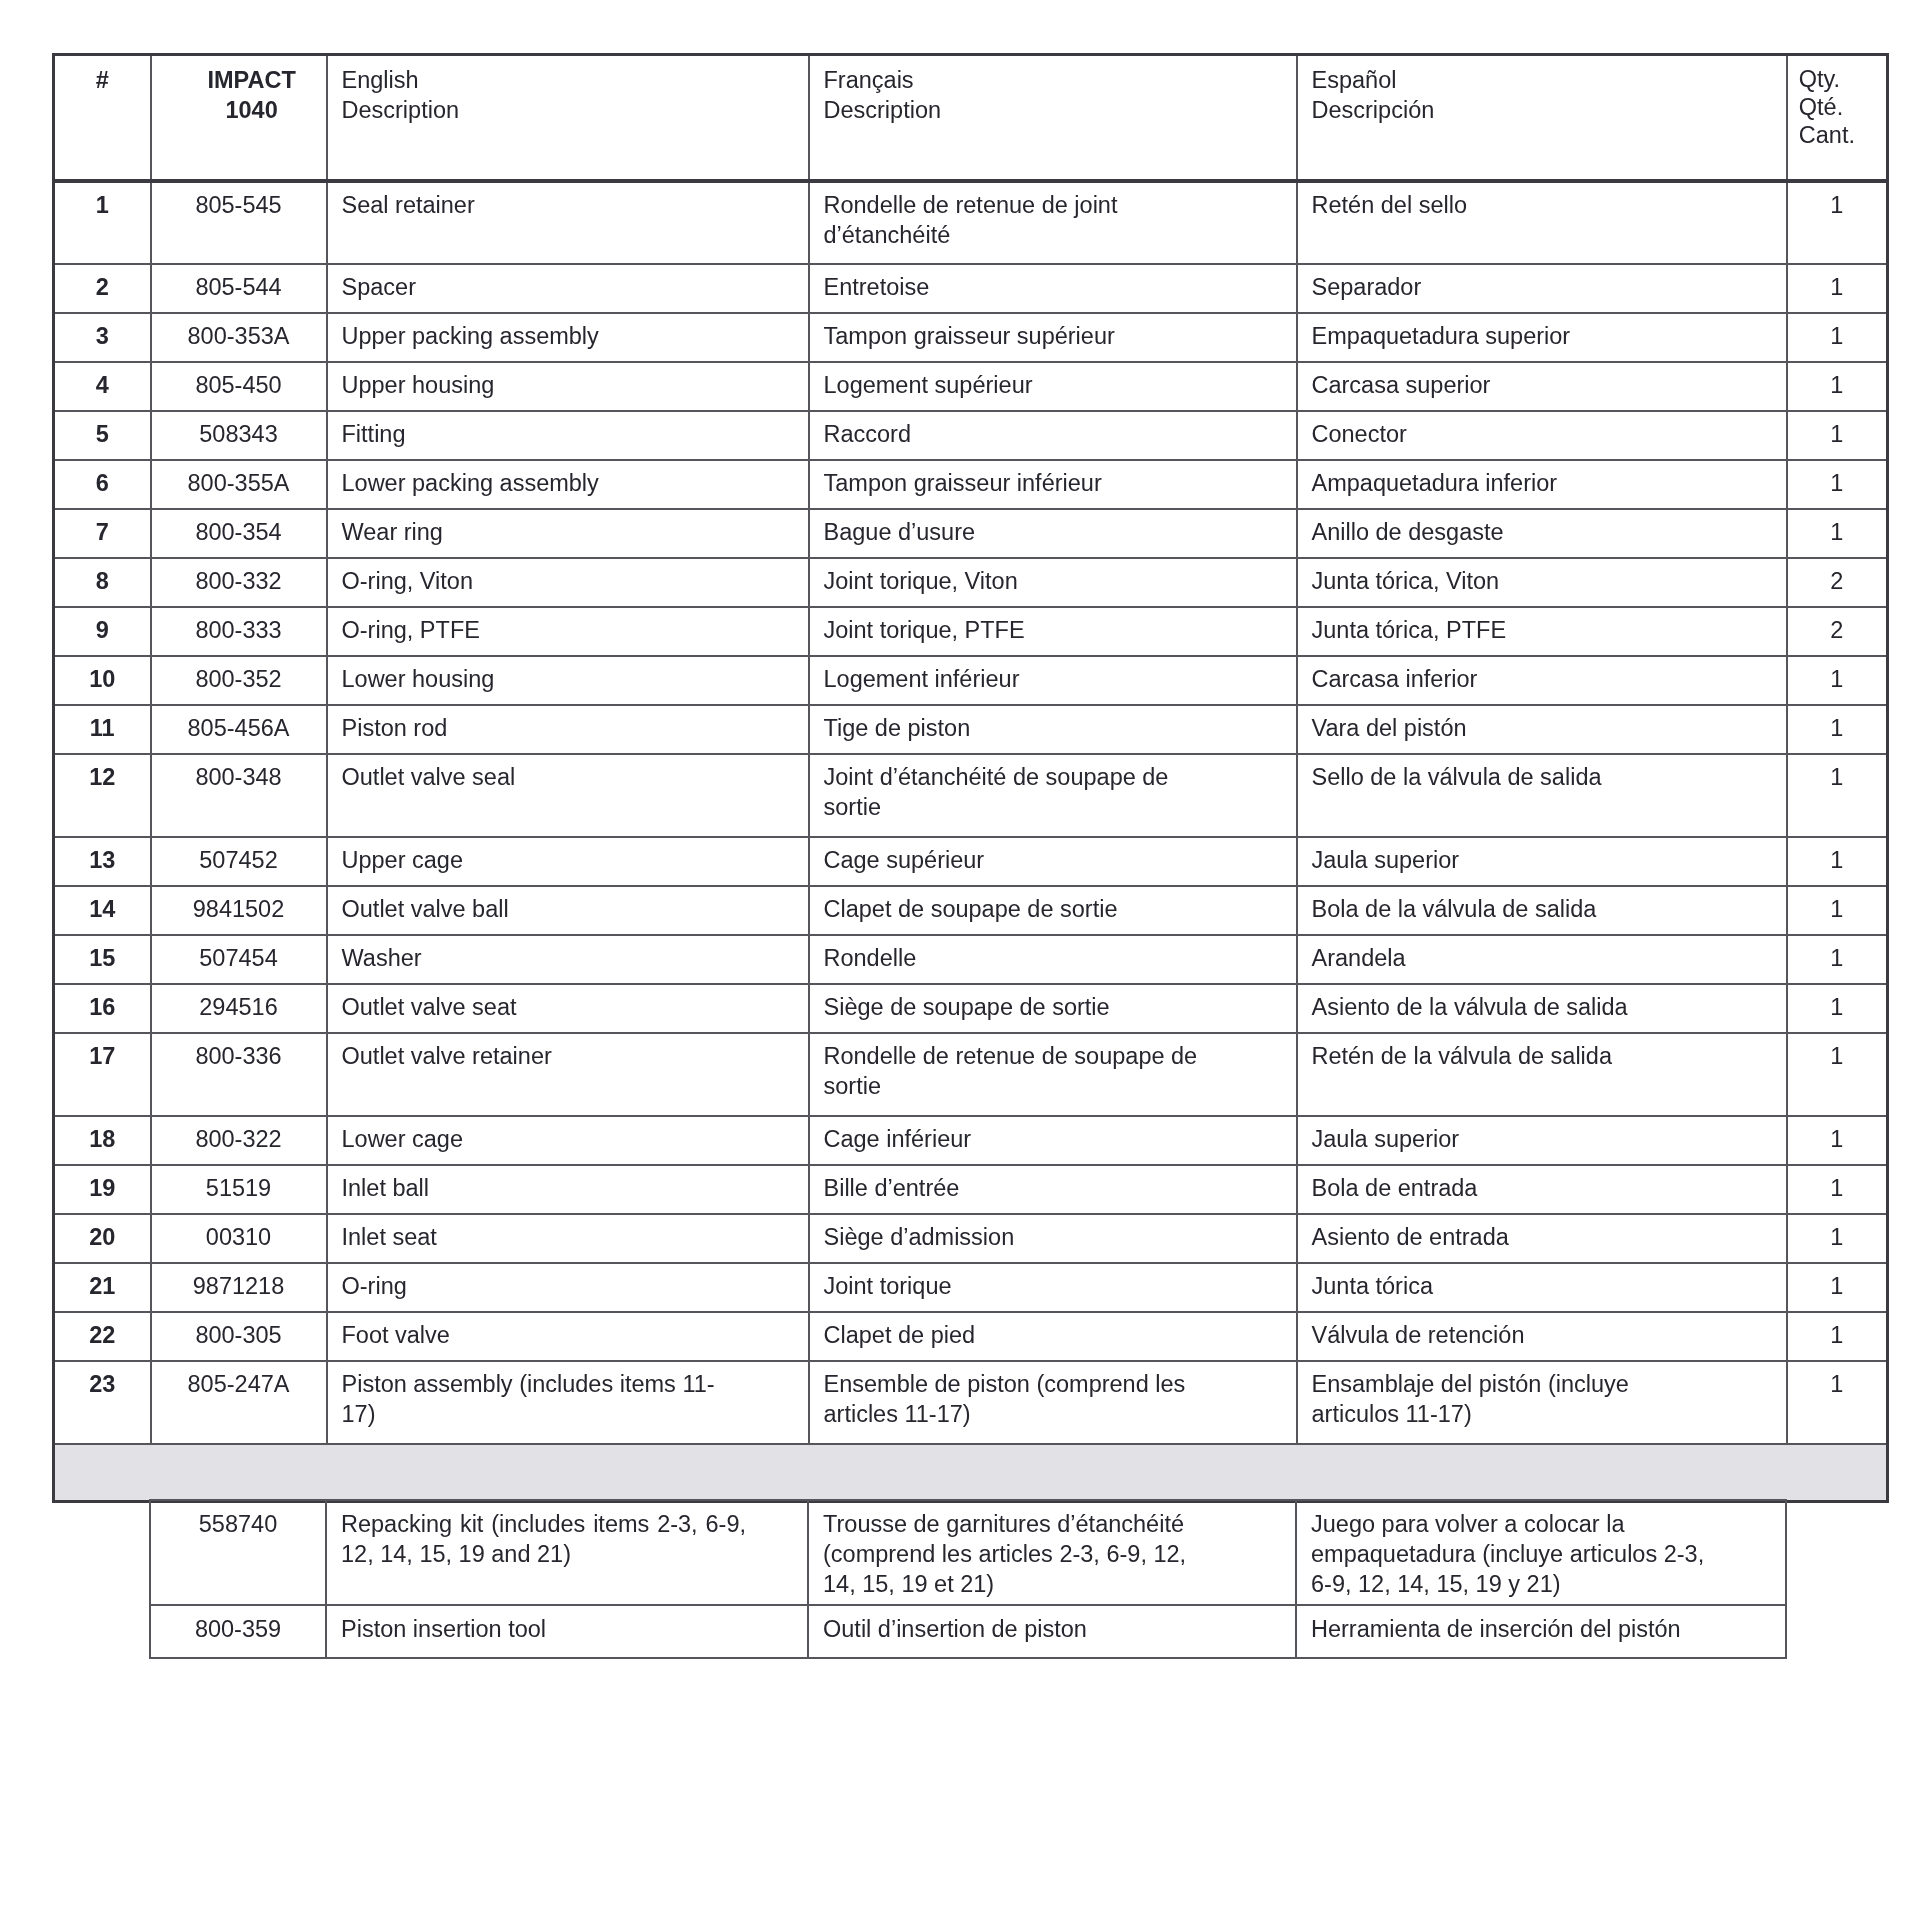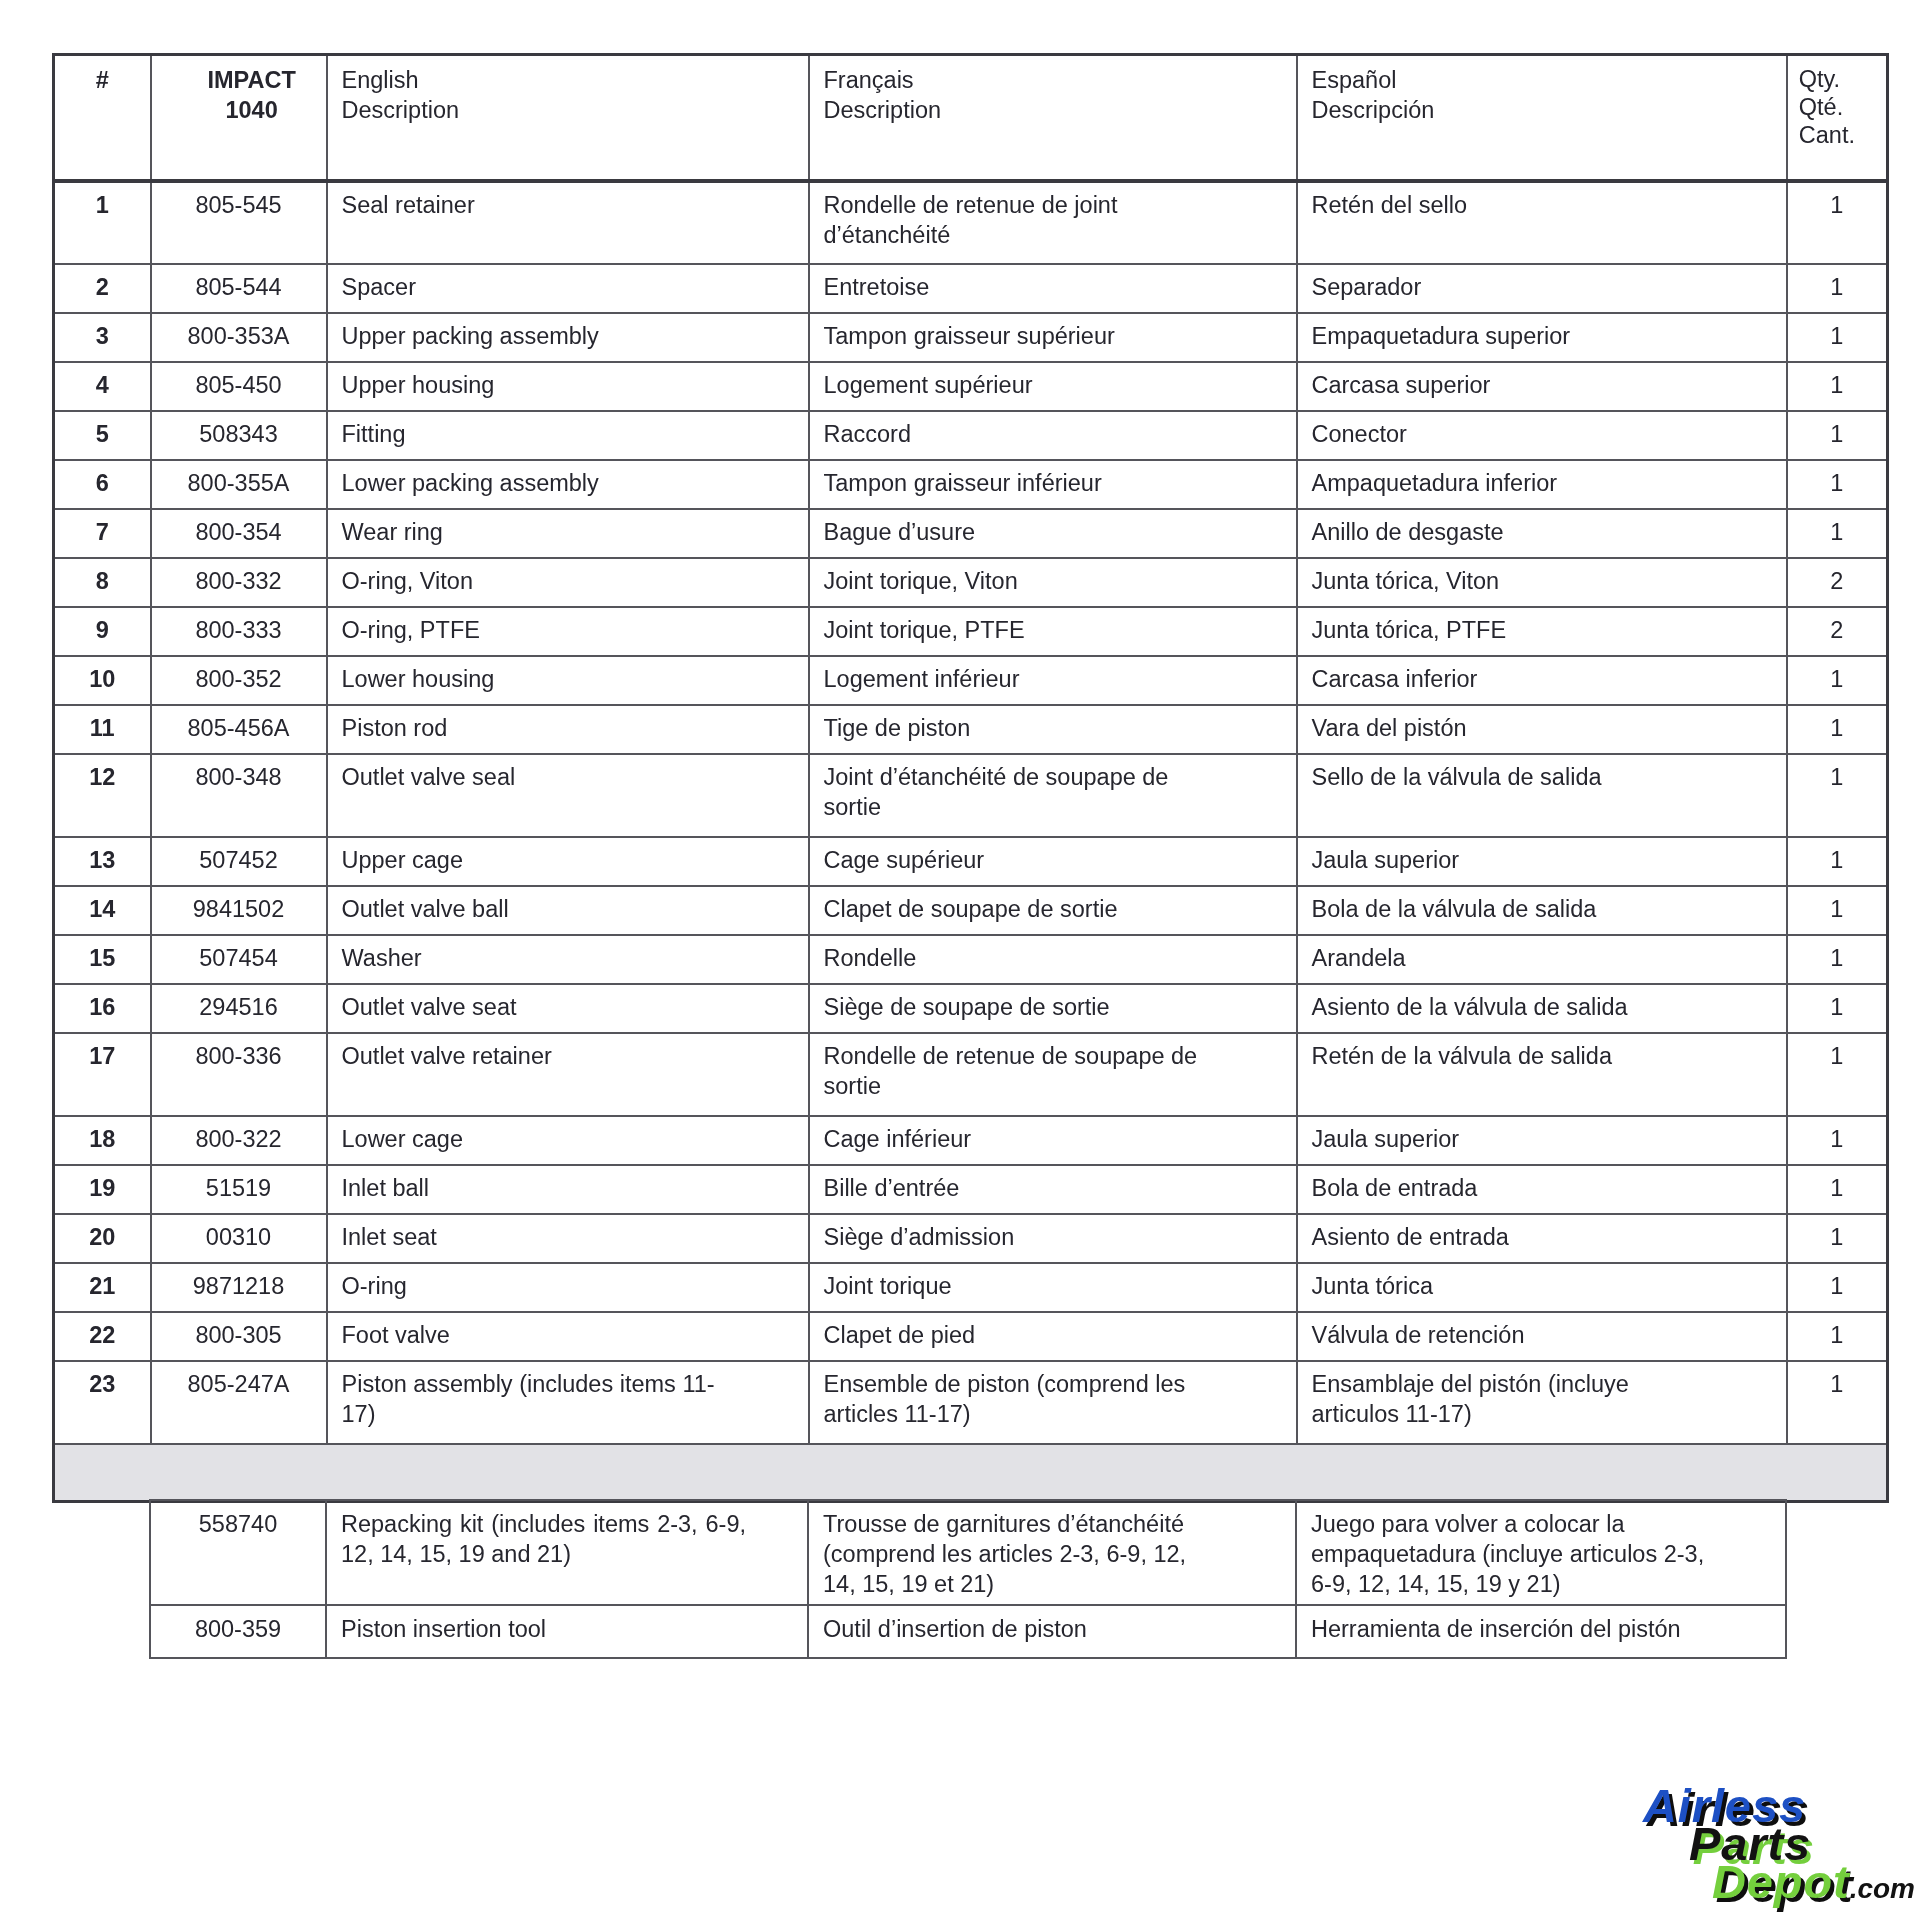--- a/index.html
+++ b/index.html
@@ -302,20 +302,15 @@
         </tr>
         <tr class="ht">
           <td class="part">800-359</td>
           <td class="en">Piston insertion tool</td>
           <td class="fr">Outil d’insertion de piston</td>
           <td class="es">Herramienta de inserción del pistón</td>
         </tr>
       </tbody>
   </table>
 
-  <div class="logo">
-    <span class="line l1">Airless</span>
-    <span class="line l2">Parts</span>
-    <span class="line l3"><span>Depot</span><span class="com">.com</span></span>
-  </div>
 
 </div>
 
 
 </body></html>

